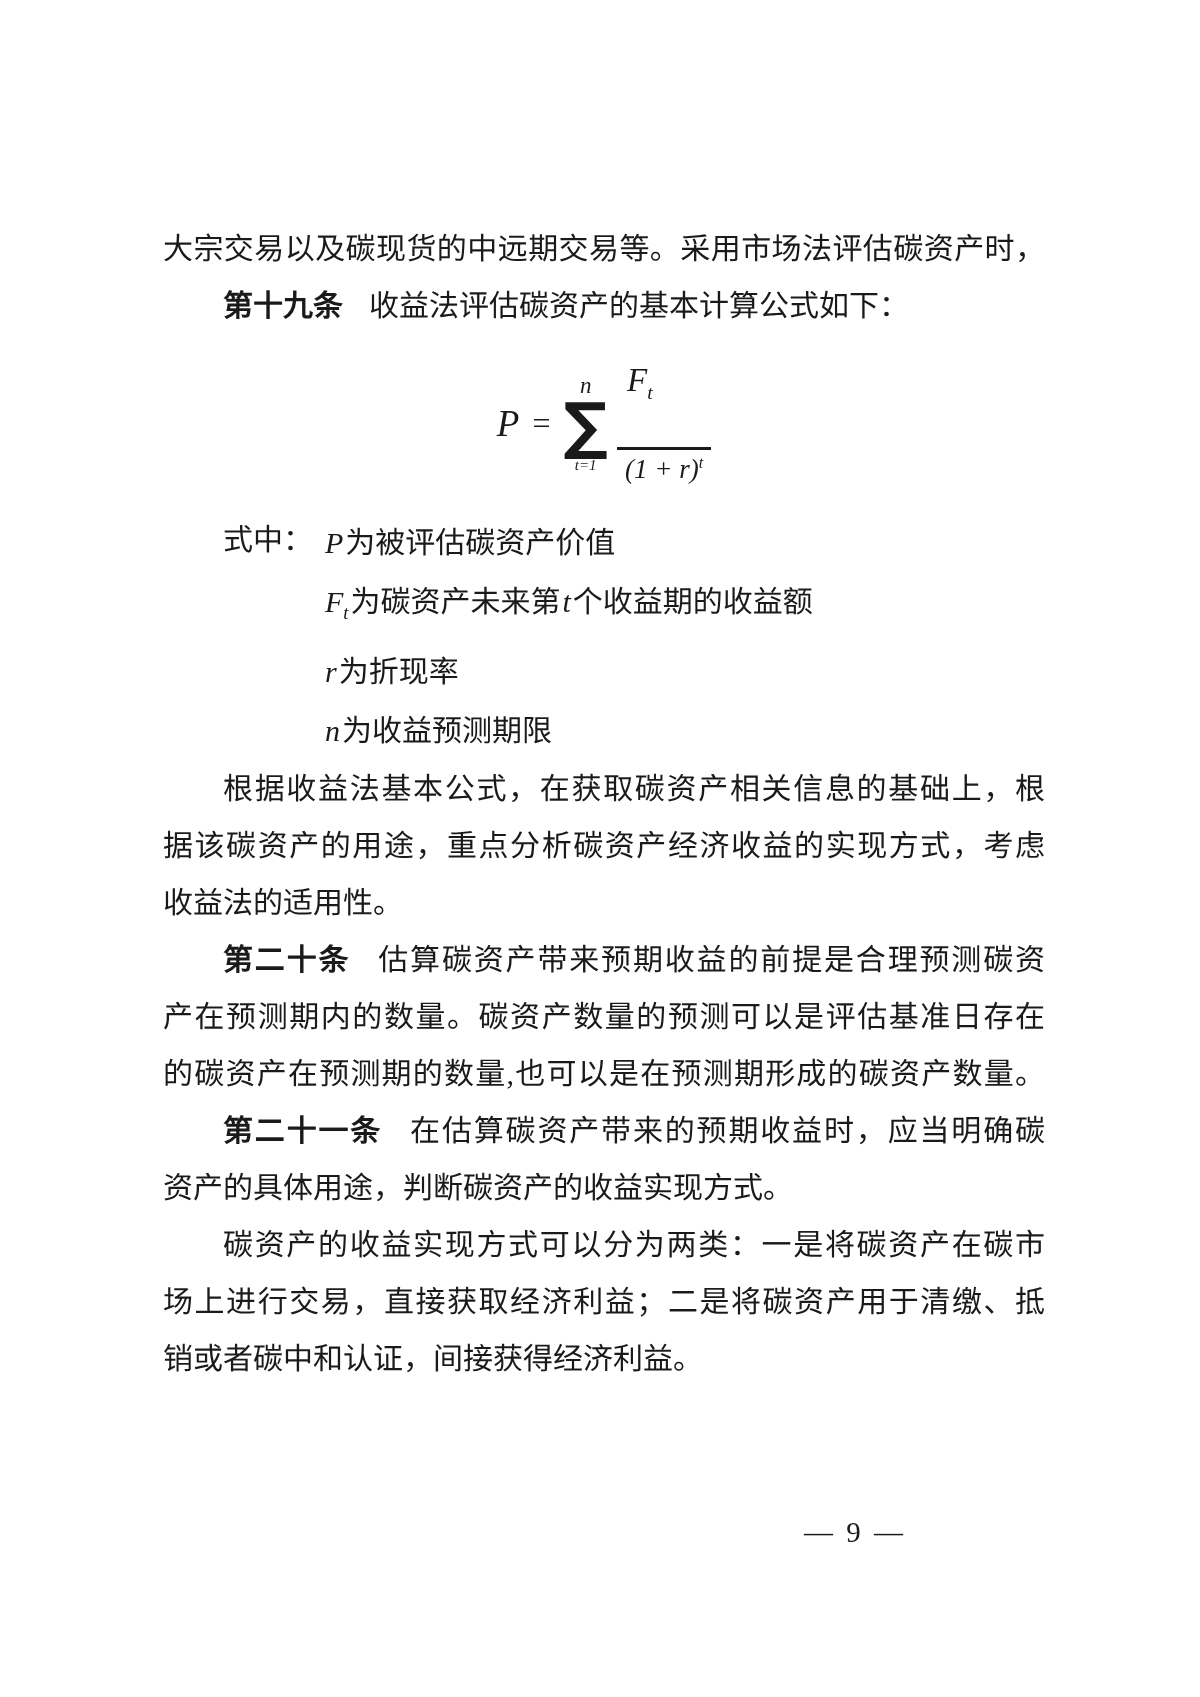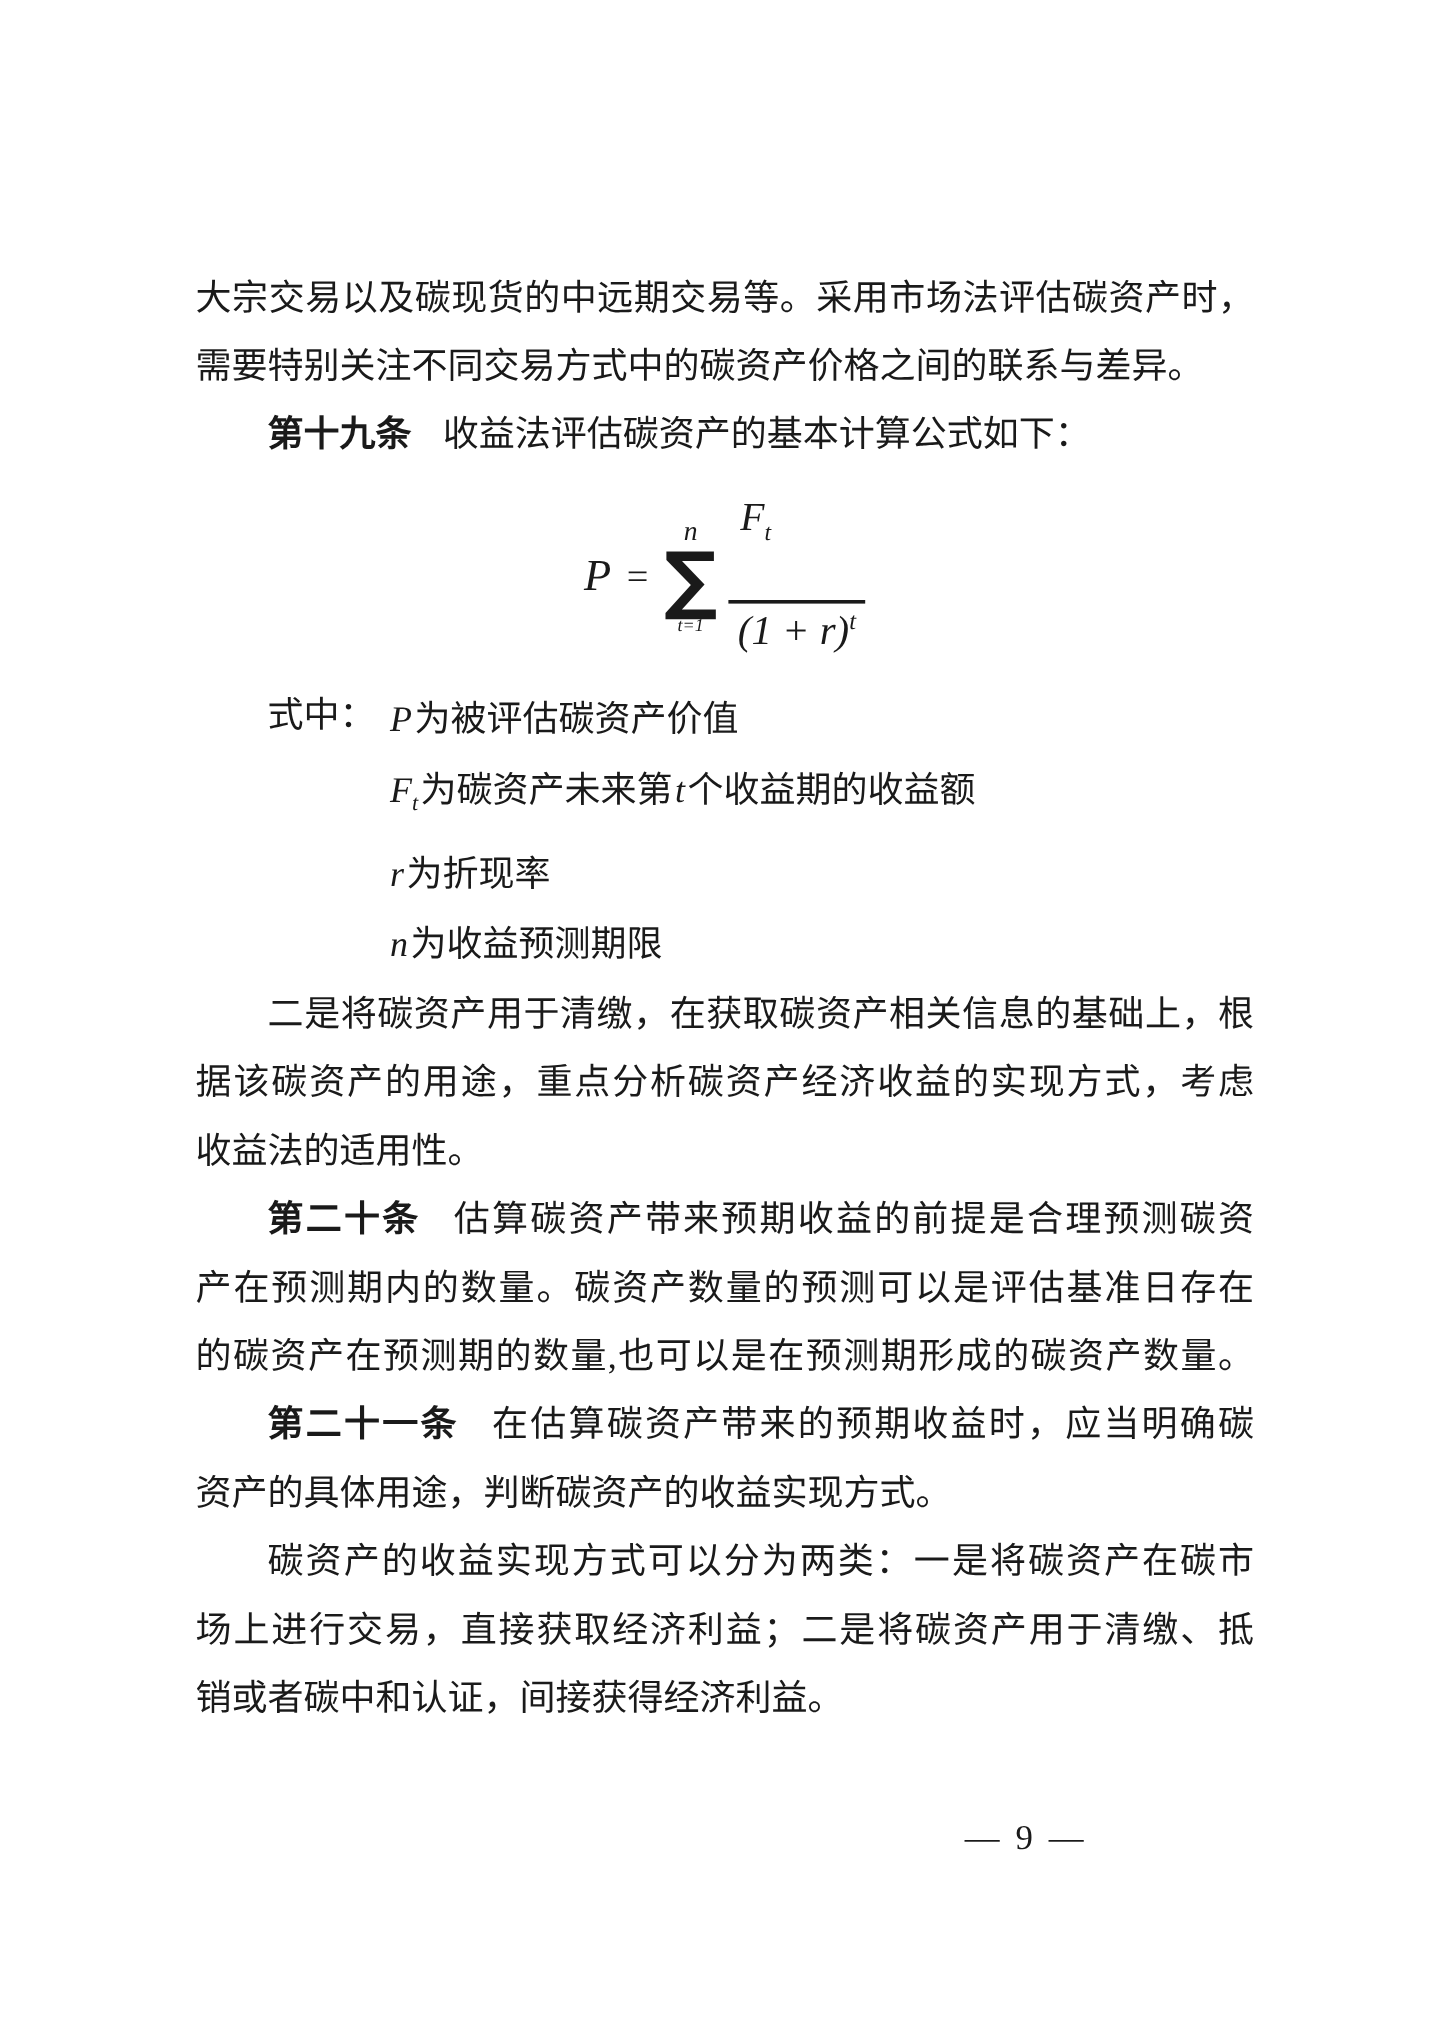--- a/index.html
+++ b/index.html
@@ -44,40 +44,39 @@
   }
   .f-lhs{font-style:italic;font-size:37px;}
   .f-eq{font-size:32px;margin:0 13px;}
   .f-sum{display:inline-flex;flex-direction:column;align-items:center;margin-right:9px;}
   .f-sum-top{font-style:italic;font-size:23px;line-height:1;margin-bottom:2px;}
   .f-sum-sym{font-family:"DejaVu Sans",sans-serif;font-size:62px;line-height:54px;font-weight:bold;}
   .f-sum-bot{font-style:italic;font-size:15px;line-height:1;margin-top:5px;}
   .f-frac{display:inline-flex;flex-direction:column;align-items:flex-start;}
   .f-num{font-style:italic;font-size:33px;line-height:1.15;padding:0 10px 4px;}
   .f-num sub{font-size:0.6em;}
-  .f-den{font-style:italic;font-size:34px;line-height:1.2;border-top:3px solid #1a1a1a;padding:3px 8px 0;margin-top:40px;}
+  .f-den{font-style:italic;font-size:27px;line-height:1.2;border-top:3px solid #1a1a1a;padding:3px 8px 0;margin-top:40px;}
   .f-den sup{font-size:0.6em;}
 
   .footer{
     position:absolute;
     top:1516px;
     right:182px;
     font-size:29px;
     letter-spacing:3px;
     white-space:nowrap;
   }
 </style>
 </head>
 <body>
 
 <div class="page">
   <div class="content">
       <div class="para">
         <div class="line full"><span>大宗交易以及碳现货的中远期交易等。采用市场法评估碳资产时，</span></div>
-        <div class="line"><span>需要特别关注不同交易方式中的碳资产价格之间的联系与差异。</span></div>
       </div>
       <div class="para">
         <div class="line indent"><b class="term">第十九条</b><span class="term-gap"></span><span>收益法评估碳资产的基本计算公式如下：</span></div>
       </div>
       <div class="formula-block">
         <span class="f-lhs">P</span>
         <span class="f-eq">=</span>
         <span class="f-sum">
           <span class="f-sum-top">n</span>
           <span class="f-sum-sym">∑</span>
@@ -103,21 +102,21 @@
         </div>
         <div class="def-row">
           <span class="def-label"></span>
         </div>
         <div class="def-row">
           <span class="def-label"></span>
           <span class="def-content"><span class="mv">n</span><span>为收益预测期限</span></span>
         </div>
       </div>
       <div class="para">
-        <div class="line full indent"><span>二是将碳资产用于清缴，在获取碳资产相关信息的基础上，根</span></div>
+        <div class="line full indent"><span>根据收益法基本公式，在获取碳资产相关信息的基础上，根</span></div>
         <div class="line full"><span>据该碳资产的用途，重点分析碳资产经济收益的实现方式，考虑</span></div>
         <div class="line"><span>收益法的适用性。</span></div>
       </div>
       <div class="para">
         <div class="line full indent"><b class="term">第二十条</b><span class="term-gap"></span><span>估算碳资产带来预期收益的前提是合理预测碳资</span></div>
         <div class="line full"><span>产在预测期内的数量。碳资产数量的预测可以是评估基准日存在</span></div>
         <div class="line full"><span>的碳资产在预测期的数量,也可以是在预测期形成的碳资产数量。</span></div>
       </div>
       <div class="para">
         <div class="line full indent"><b class="term">第二十一条</b><span class="term-gap"></span><span>在估算碳资产带来的预期收益时，应当明确碳</span></div>

